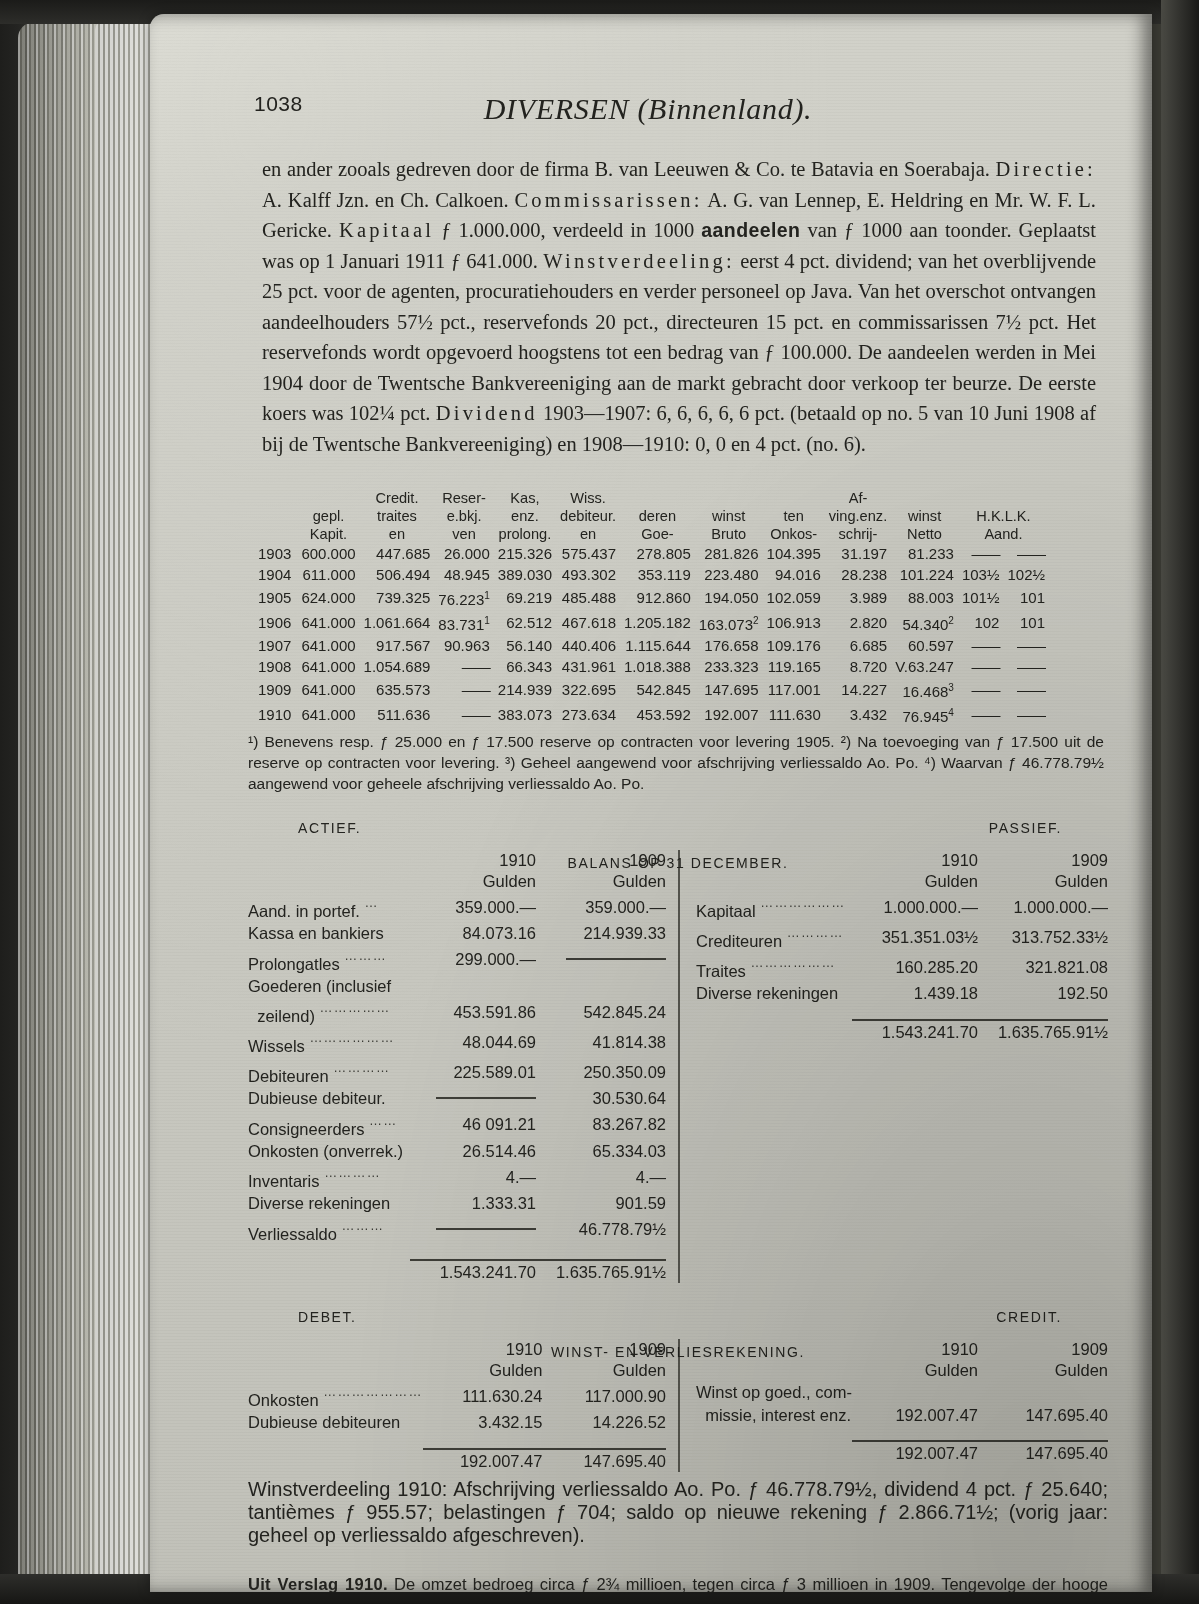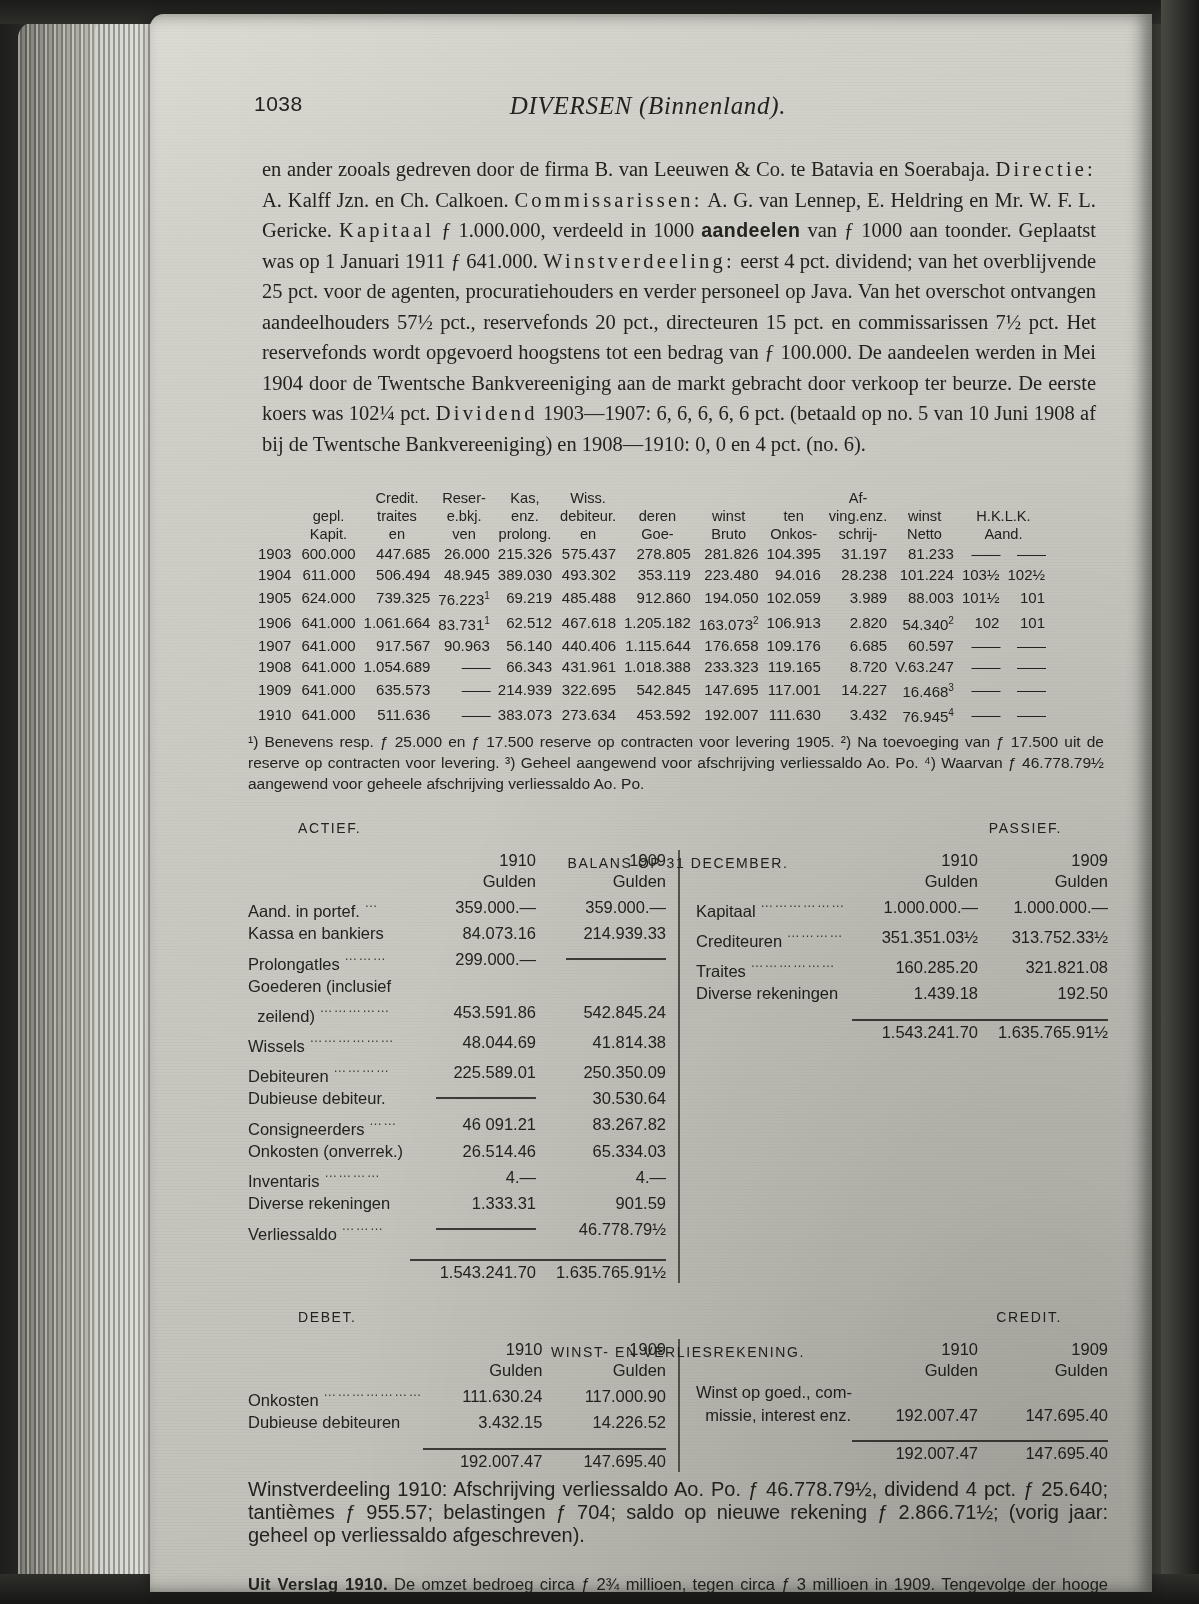--- a/index.html
+++ b/index.html
@@ -52,21 +52,21 @@
       radial-gradient(ellipse at 88% 96%, rgba(0,0,0,.16), transparent 55%),
       repeating-linear-gradient(0deg, rgba(0,0,0,.025) 0 1px, transparent 1px 3px);
     mix-blend-mode:multiply;opacity:.85;}
 
   .inner{position:relative;padding:78px 44px 0 98px;}
 
   
   .rh{position:relative;height:40px;}
   .folio{position:absolute;left:6px;top:0;font-size:21px;letter-spacing:.5px;
          font-family:"Liberation Sans",sans-serif;font-weight:400;}
-  .rhtitle{text-align:center;font-style:italic;font-size:25px;letter-spacing:.7px;
+  .rhtitle{text-align:center;font-style:italic;font-size:30px;letter-spacing:.7px;
            padding-right:60px;}
 
   
   .prose{font-size:20.5px;line-height:30.5px;text-align:justify;
          margin-top:22px;padding:0 12px 0 14px;}
   .prose p{margin:0;}
   .sp{letter-spacing:3.2px;}
   .bld{font-family:"Liberation Sans",sans-serif;font-weight:bold;letter-spacing:.4px;font-size:19.5px;}
 
   

